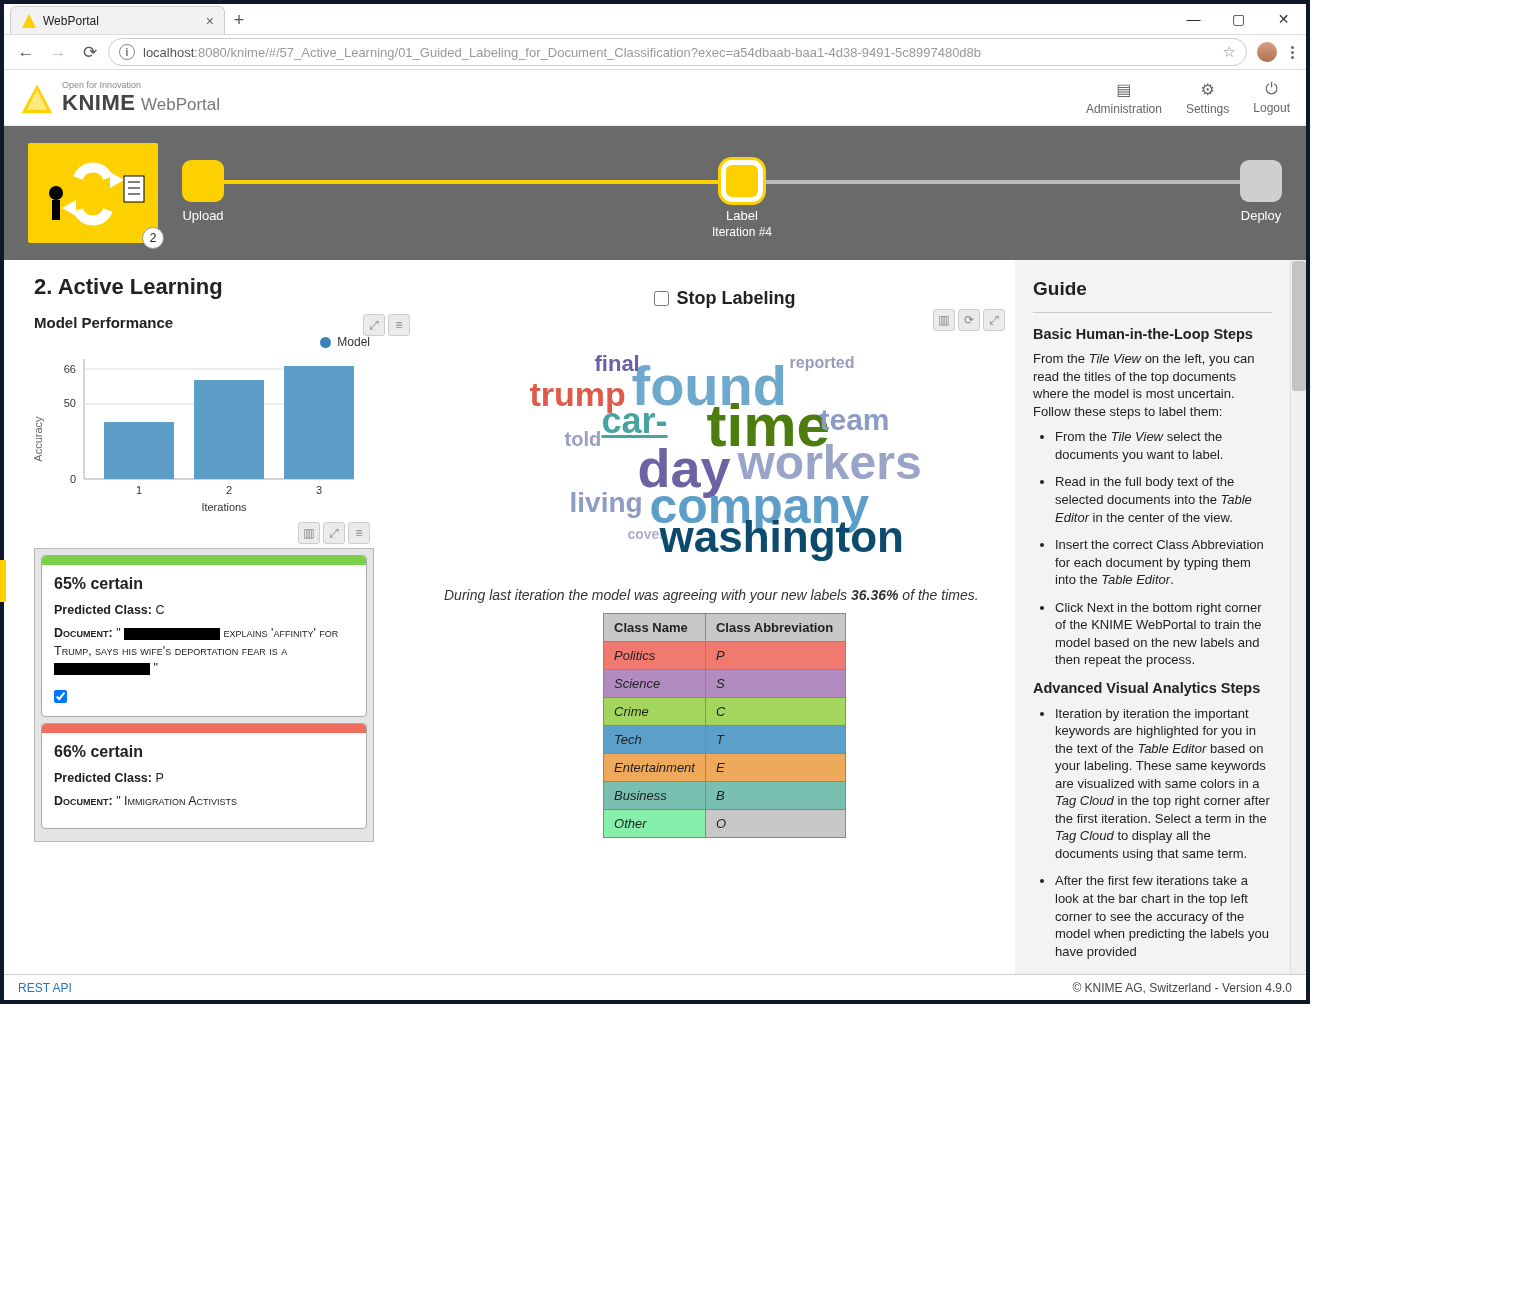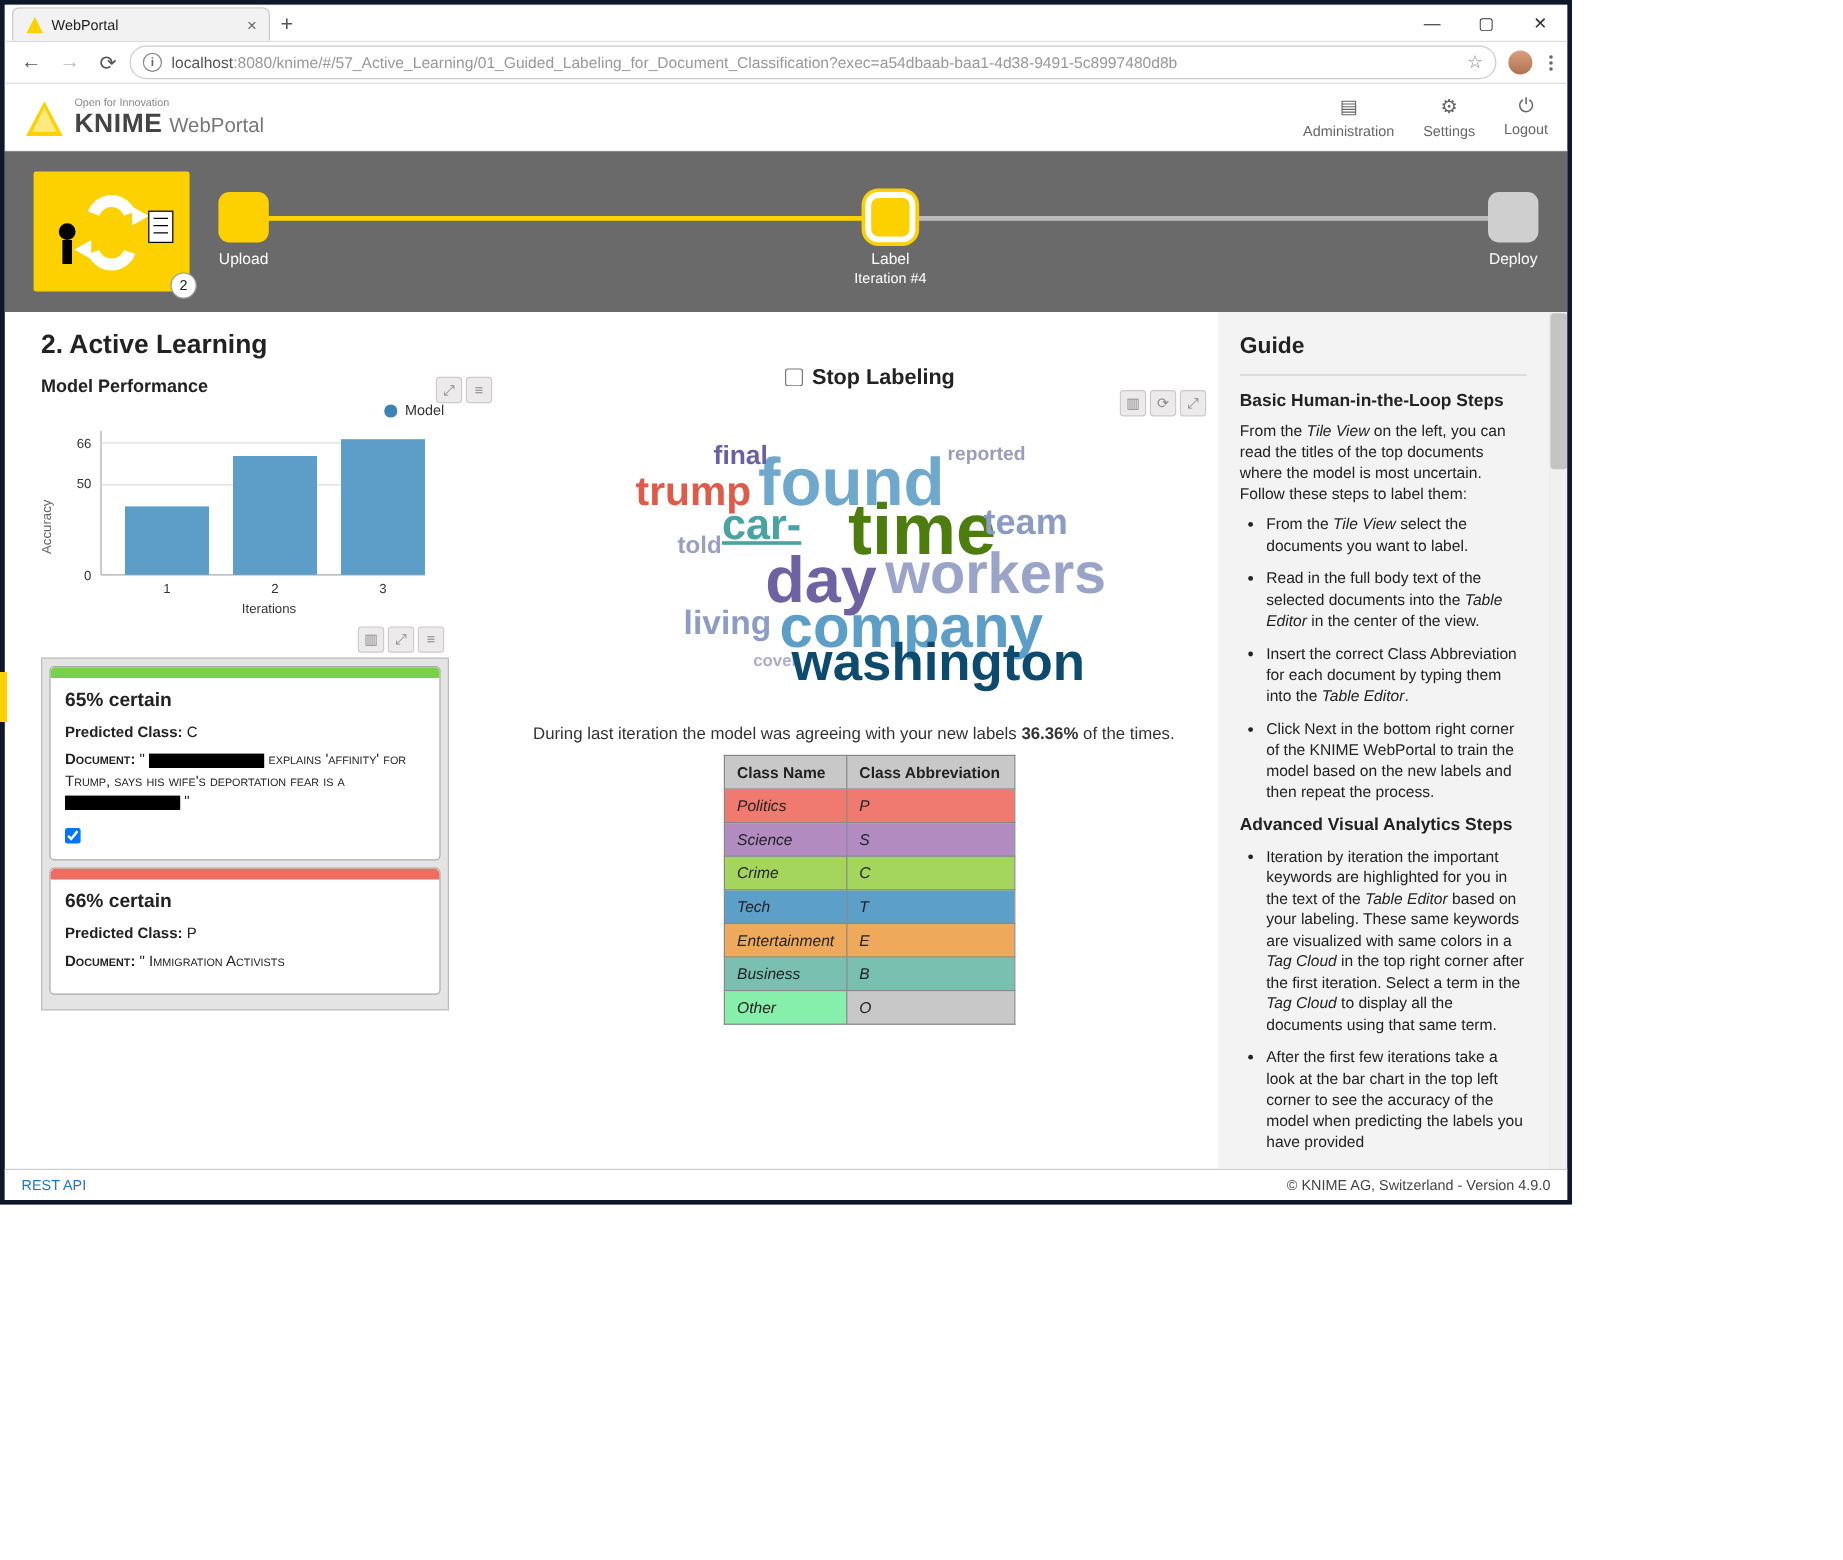--- a/index.html
+++ b/index.html
@@ -45,21 +45,21 @@
 .step .node { width: 42px; height: 42px; border-radius: 9px; }
 .step.s1 { left: 0; } .step.s2 { left: 48%; transform: translateX(-50%); margin-left: 32px; } .step.s3 { right: 0; }
 .step.s1 .node { background: #fdd100; }
 .step.s2 .node { background: #fdd100; box-shadow: inset 0 0 0 5px #fff, 0 0 0 3px #fdd100; border-radius: 11px; }
 .step.s3 .node { background: #cfcfcf; }
 .step .lbl2 { font-size: 12px; margin-top: -4px; }
 .content { flex: 1; display: flex; overflow: hidden; }
 .main-scroll { flex: 1; overflow: auto; }
 .main-area { display: flex; }
 .left-col { width: 430px; padding: 14px 24px 10px 30px; }
-.mid-col { flex: 1; padding: 10px 10px; margin-top: 28px; }
+.mid-col { flex: 1; padding: 22px 10px; }
 .h-section { font-size: 22px; font-weight: bold; margin-bottom: 14px; }
 .panel-title { font-size: 15px; font-weight: bold; margin: 8px 0 4px; }
 .chart-tools { position: absolute; top: 0; right: 0; display: flex; gap: 3px; }
 .tool-btn { width: 22px; height: 22px; background: #eceaea; border: 1px solid #ccc; border-radius: 3px; display: flex; align-items: center; justify-content: center; font-size: 12px; color: #888; }
 .chart-wrap { position: relative; }
 .legend { display: flex; align-items: center; gap: 6px; justify-content: flex-end; font-size: 12px; color: #333; padding-right: 40px; }
 .legend .dot { width: 11px; height: 11px; border-radius: 50%; background: #3b84b5; }
 svg.bar { width: 340px; height: 170px; }
 .bar rect.b { fill: #5d9ec8; }
 .bar .axis { stroke: #aaa; }
@@ -75,21 +75,21 @@
 .tile .cert { font-weight: bold; font-size: 16px; margin-bottom: 10px; }
 .tile .row { margin-bottom: 8px; font-size: 12.5px; }
 .tile .row b { font-weight: bold; }
 .tile .doc { font-variant: small-caps; font-size: 12.5px; line-height: 1.4; }
 .tile .blk { display: inline-block; background: #000; width: 96px; height: 12px; vertical-align: middle; }
 .tile .cb { margin-top: 4px; }
 .stop-row { display: flex; align-items: center; justify-content: center; gap: 8px; font-size: 18px; font-weight: bold; margin: 6px 0 4px; }
 .stop-row input { width: 15px; height: 15px; }
 .cloud-wrap { position: relative; width: 430px; height: 260px; margin: 0 auto; }
 .cloud-wrap span { position: absolute; font-weight: bold; font-family: Arial, sans-serif; line-height: 1; }
-.agree-text { font-size: 14px; color: #333; margin: 14px 0 10px; }
+.agree-text { font-size: 14px; color: #333; margin: 14px 0 10px; font-style: italic; }
 .class-table { border-collapse: collapse; margin: 8px auto; }
 .class-table th, .class-table td { border: 1px solid #888; padding: 6px 10px; font-size: 13px; font-style: italic; text-align: left; }
 .class-table th { background: #c8c8c8; font-weight: bold; font-style: normal; }
 .class-table td.name { width: 100px; }
 .class-table td.abb { width: 140px; }
 .guide-col { width: 275px; background: #f3f3f3; padding: 16px 18px; overflow: auto; font-size: 13px; line-height: 1.35; }
 .guide-col h2 { font-size: 19px; margin-bottom: 10px; }
 .guide-col hr { border: none; border-top: 1px solid #ccc; margin-bottom: 12px; }
 .guide-col h3 { font-size: 14.5px; margin: 10px 0 6px; font-weight: bold; }
 .guide-col p { margin-bottom: 8px; }

